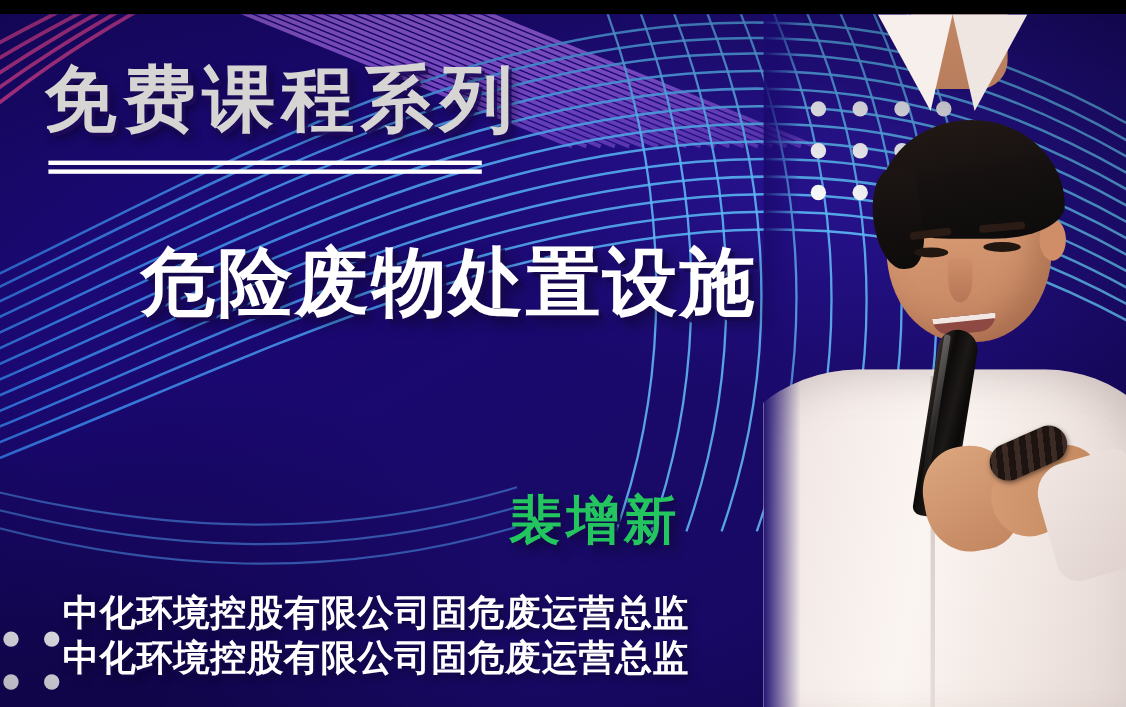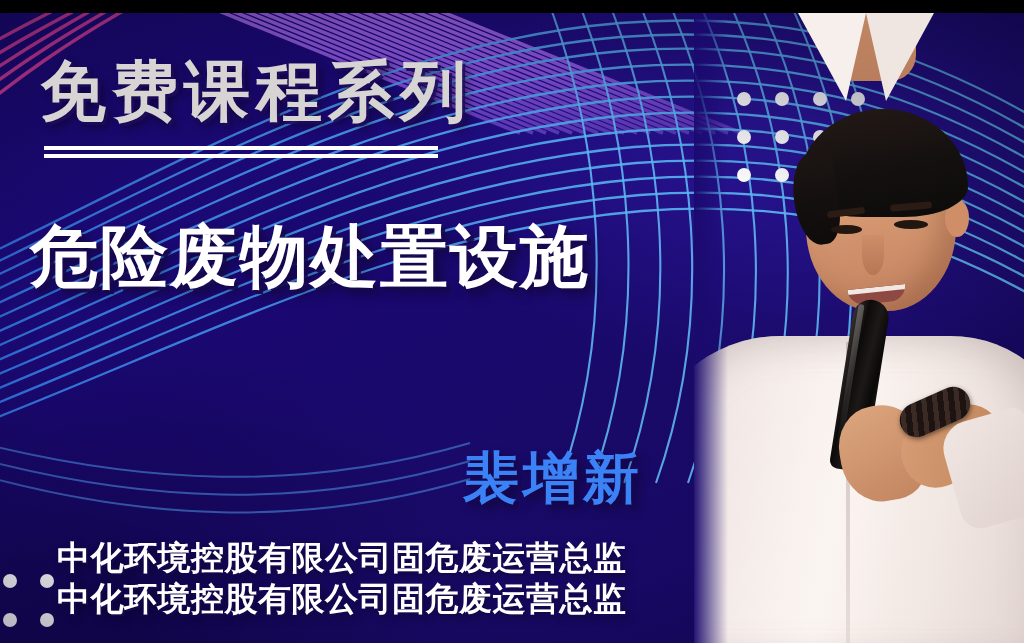--- a/index.html
+++ b/index.html
@@ -48,41 +48,42 @@
     position:absolute;
     left:44px; top:133px;
     width:394px;
   }
   .rule{background:#ffffff; height:4px; width:100%;}
   .rule.second{margin-top:4px;}
 
   
   .title-block{
     position:absolute;
-    left:30px; top:198px;
+    left:48px; top:198px;
     width:720px;
+    text-align:center;
   }
   .title-line{
     font-size:68px;
     font-weight:700;
     color:#ffffff;
     letter-spacing:2px;
     line-height:1.38;
     white-space:nowrap;
     text-shadow:4px 4px 0 rgba(22,8,78,.9), 7px 7px 12px rgba(0,0,0,.42);
   }
   .title-line.second{padding-left:6px;}
 
   
   .speaker{
     position:absolute;
     left:463px; top:428px;
-    font-size:56px;
+    font-size:48px;
     font-weight:700;
-    color:#3b82f6;
+    color:#22c55e;
     letter-spacing:4px;
     white-space:nowrap;
     text-shadow:3px 3px 0 rgba(22,8,78,.9), 6px 6px 10px rgba(0,0,0,.4);
   }
 
   
   .affil{
     position:absolute;
     left:57px; top:525px;
     width:600px;

